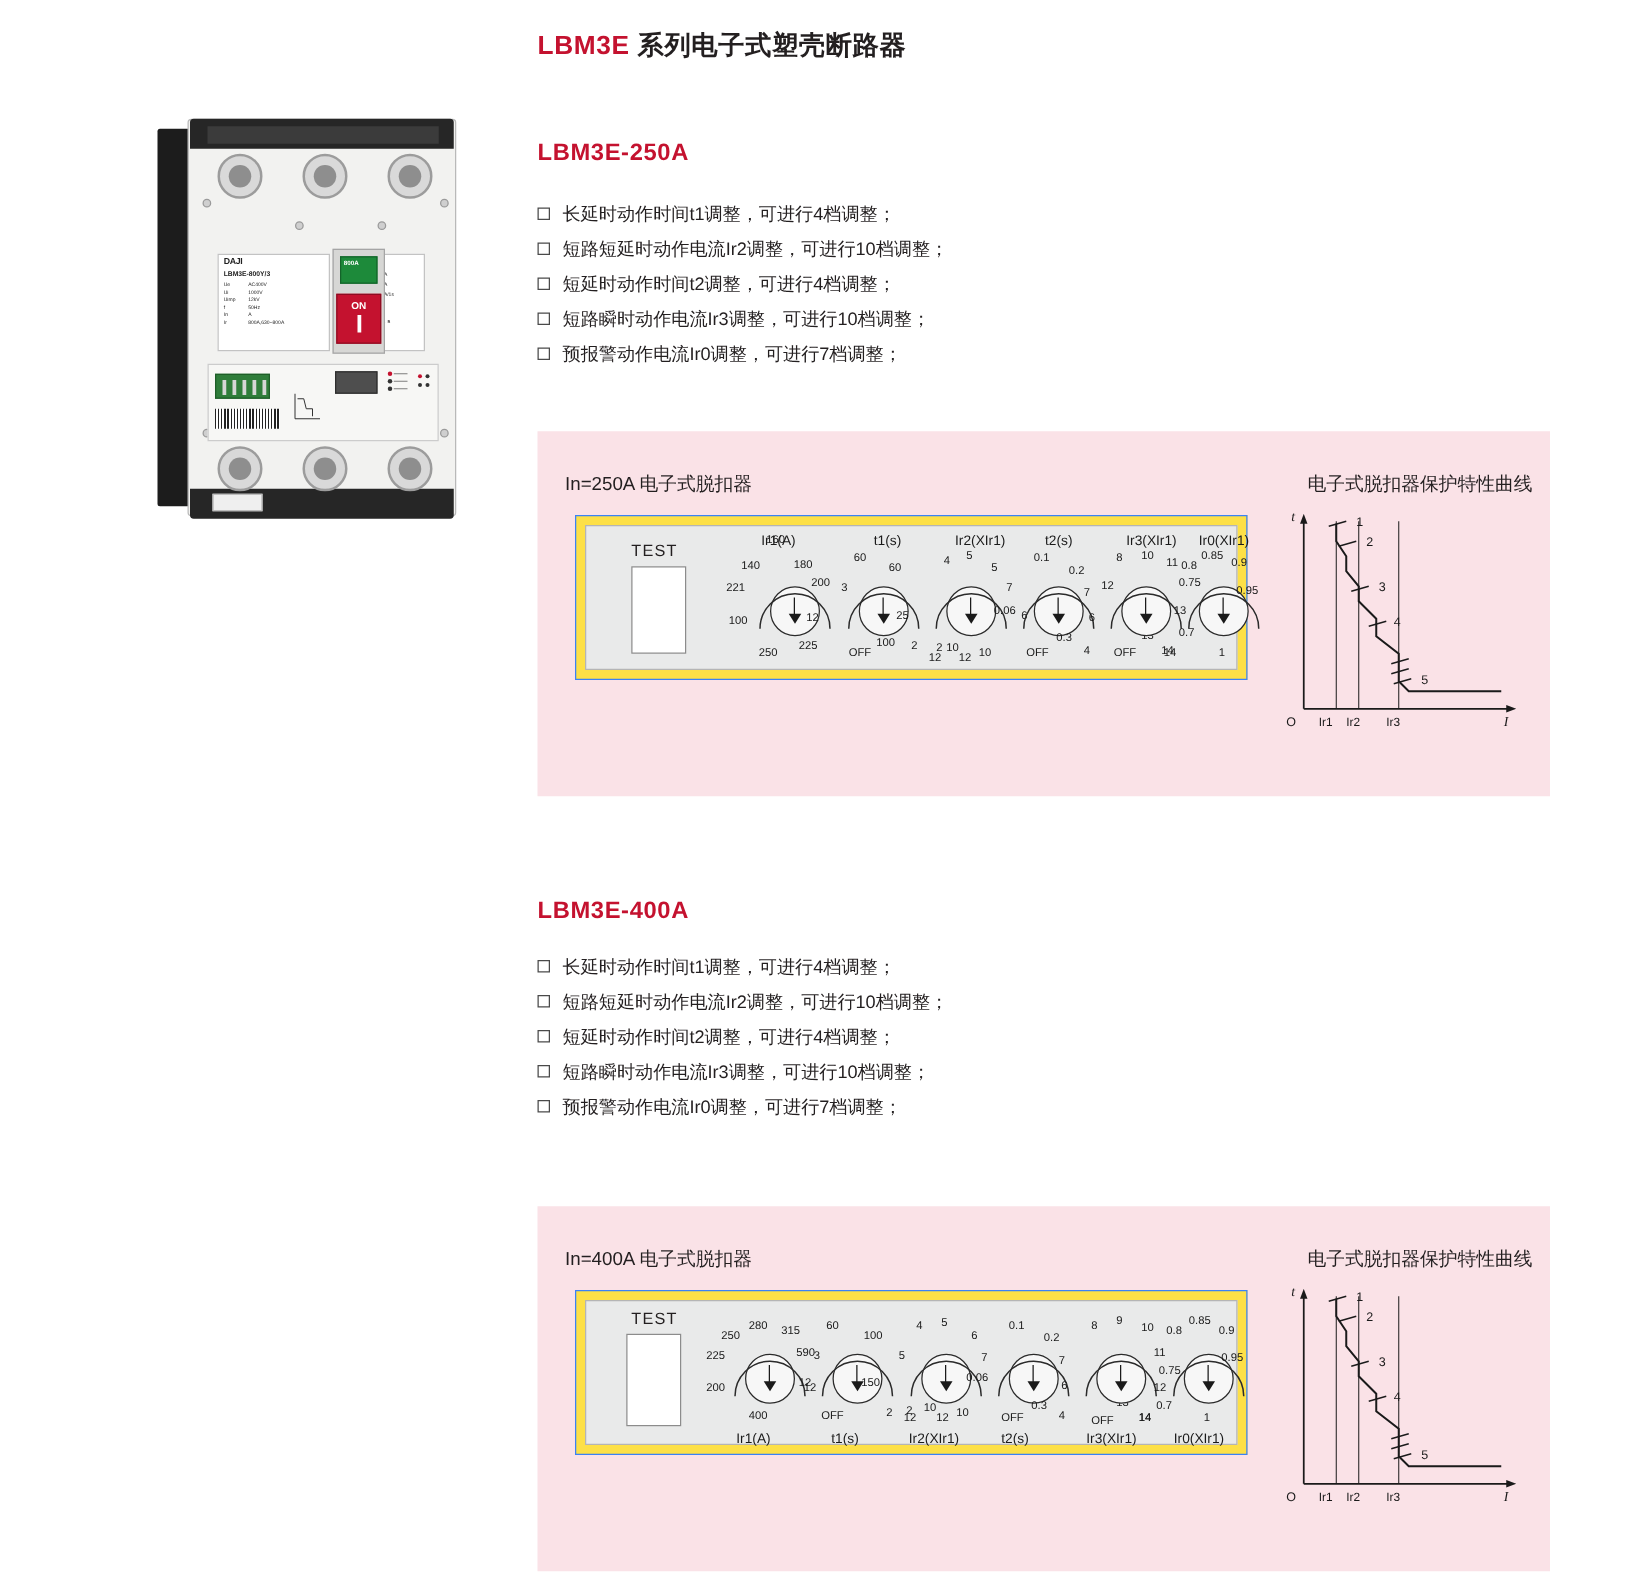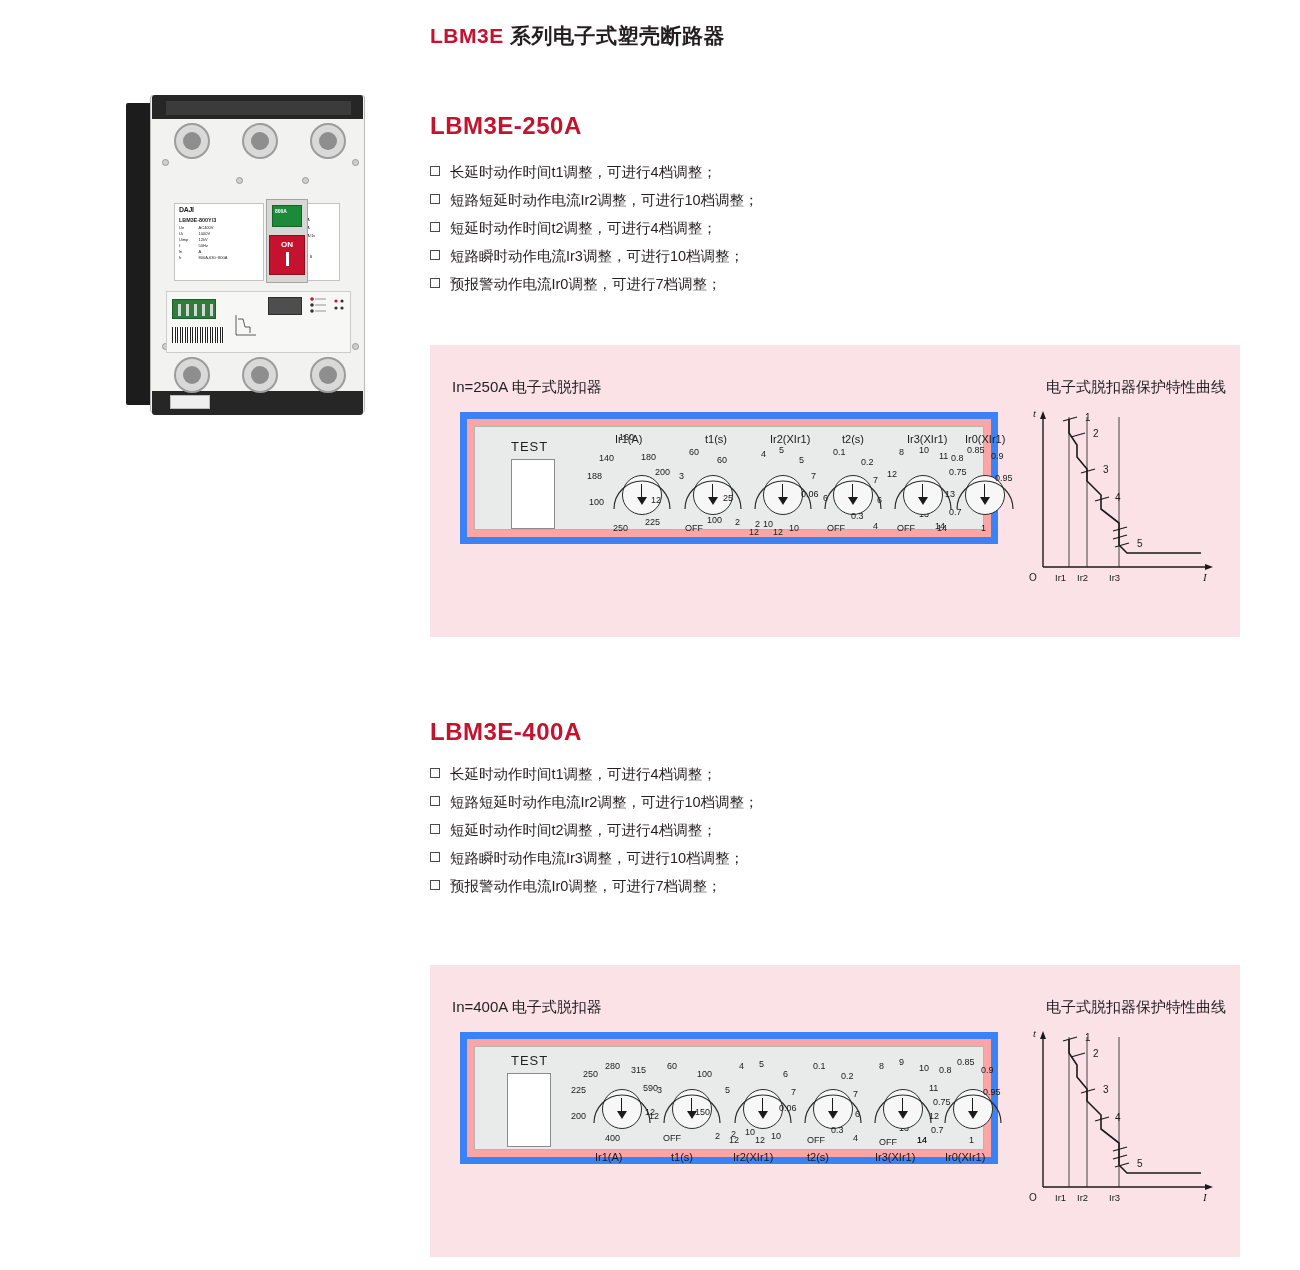--- a/index.html
+++ b/index.html
@@ -17,21 +17,21 @@
   .page-title {
     position: absolute; left: 430px; top: 22px;
     font-size: 21px; letter-spacing: .5px;
   }
   .page-title .brand { color: #c4122f; font-weight: bold; }
   .page-title .rest { color: #231f20; font-weight: bold; }
 
   
   .sec-title {
     position: absolute; left: 430px;
-    color: #c4122f; font-weight: bold; font-size: 24px;
+    color: #c4122f; font-weight: bold; font-size: 19px;
     letter-spacing: .5px;
   }
   #sec1-title { top: 112px; }
   #sec2-title { top: 718px; }
 
   
   .feature-list { position: absolute; left: 430px; width: 680px; }
   #feat1 { top: 158px; }
   #feat2 { top: 760px; }
   .feature-item {
@@ -55,22 +55,22 @@
   .panel-label-left {
     position: absolute; font-size: 15px; color: #231f20;
   }
   .panel-label-right {
     position: absolute; font-size: 15px; color: #231f20;
   }
 
   
   .faceplate {
     position: absolute;
-    background: #fca5a5;
-    border: 7px solid #3b82f6;
+    background: #fde047;
+    border: 1px solid #3b82f6;
   }
   .faceplate-inner {
     position: absolute; inset: 7px;
     border: 1px solid #b5b5b5;
     background: #e9eaea;
   }
   .test-box {
     position: absolute;
     background: #ffffff; border: 1px solid #8c8c8c;
   }
@@ -372,21 +372,21 @@
     <div class="dial-caption" style="left:148px; top:14px;">Ir1(A)</div>
     <div class="dial" style="left:155px; top:56px;">
         <div class="arrowhead"></div>
       </div>
     <svg style="position:absolute;left:141px;top:42px;" width="68" height="68">
       <path d="M6 48 A28 28 0 1 1 62 48" fill="none" stroke="#2b2b2b" stroke-width="1.2"></path>
     </svg>
     <div class="scale-num" style="left:132px; top:34px;">140</div>
     <div class="scale-num" style="left:152px; top:13px;">160</div>
     <div class="scale-num" style="left:174px; top:33px;">180</div>
-    <div class="scale-num" style="left:120px; top:52px;">188</div>
+    <div class="scale-num" style="left:120px; top:52px;">221</div>
     <div class="scale-num" style="left:188px; top:48px;">200</div>
     <div class="scale-num" style="left:122px; top:78px;">100</div>
     <div class="scale-num" style="left:184px; top:76px;">12</div>
     <div class="scale-num" style="left:146px; top:104px;">250</div>
     <div class="scale-num" style="left:178px; top:98px;">225</div>
 
     <div class="dial-caption" style="left:238px; top:14px;">t1(s)</div>
     <div class="dial" style="left:226px; top:56px;">
         <div class="arrowhead"></div>
       </div>

